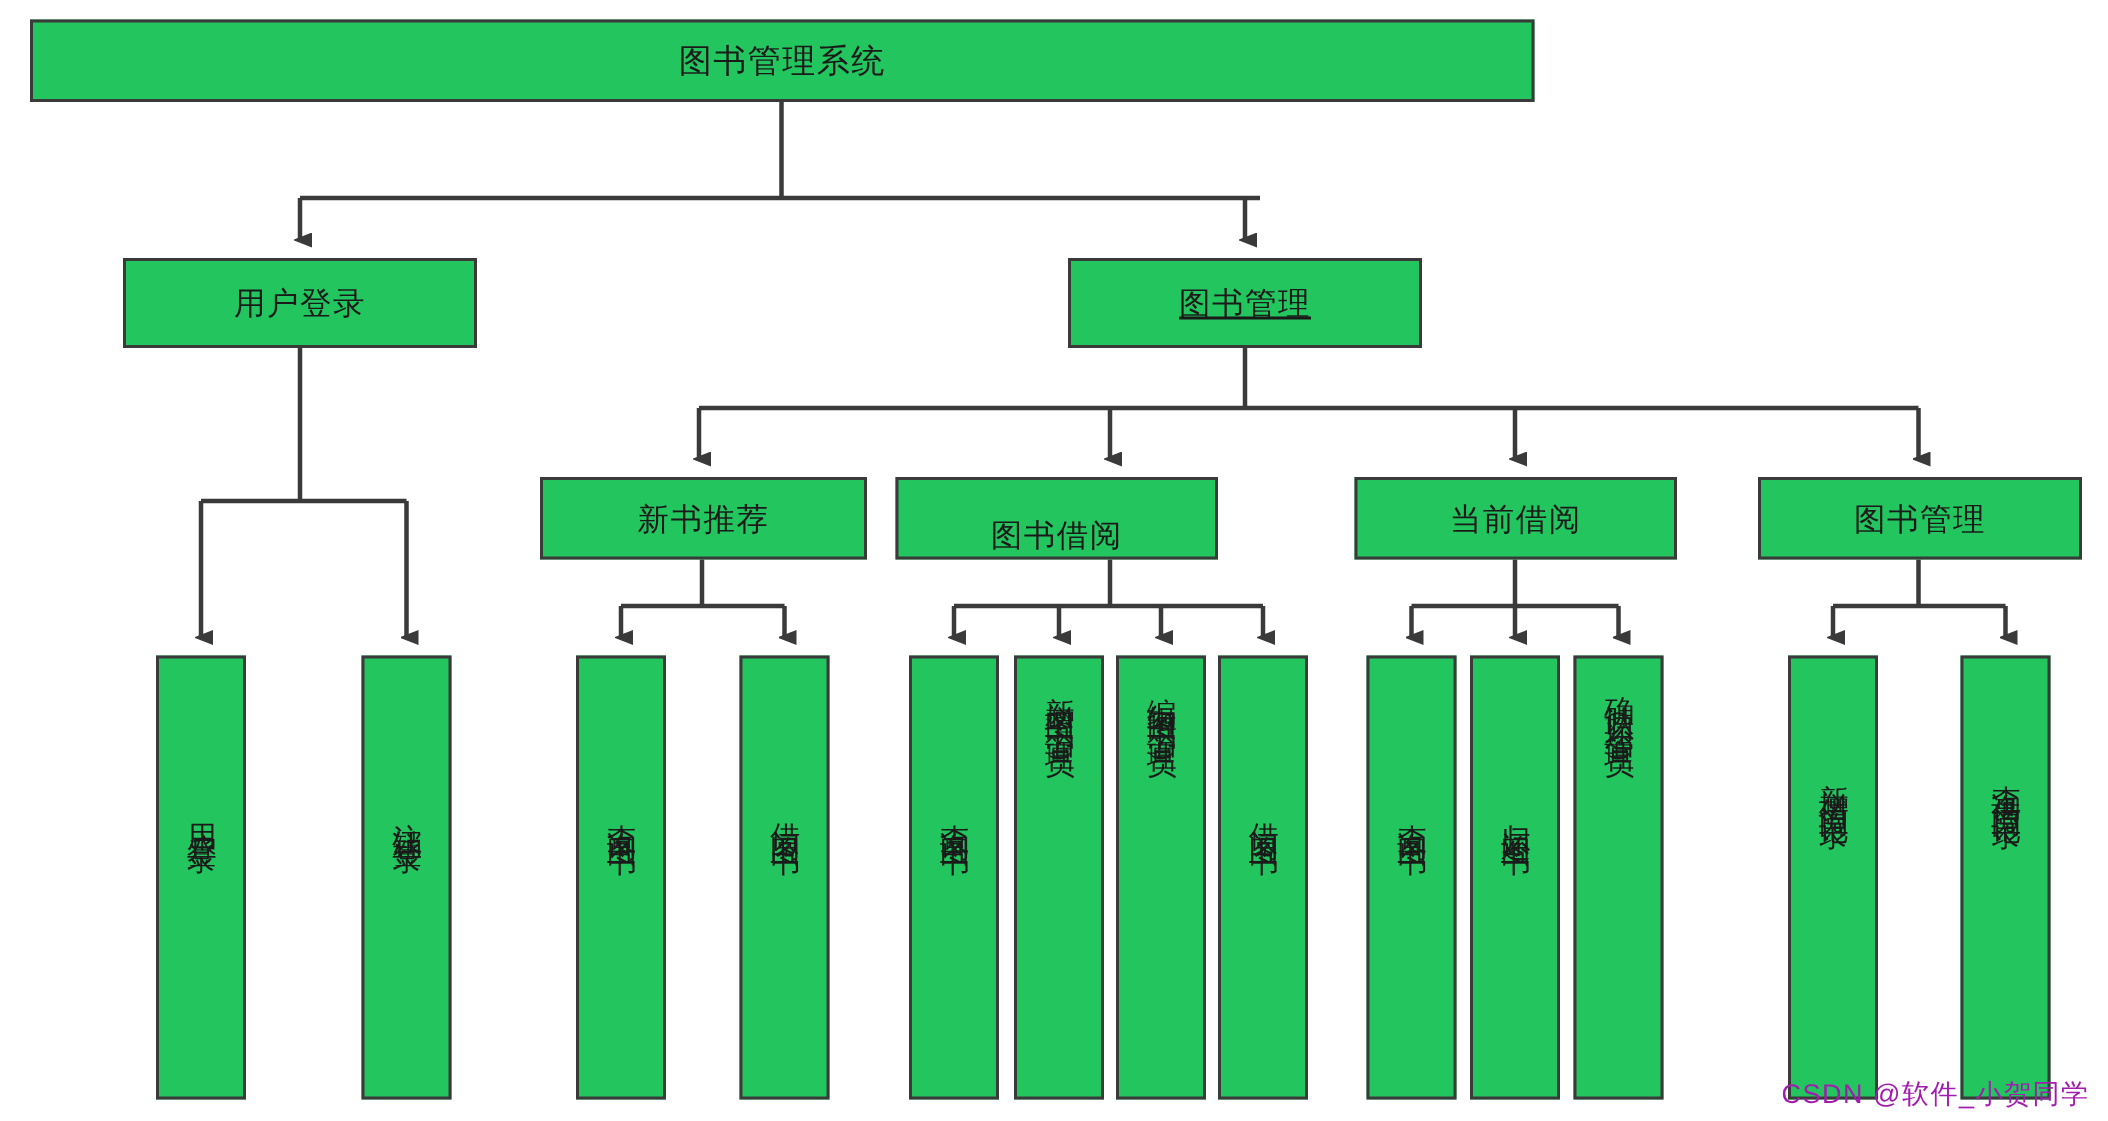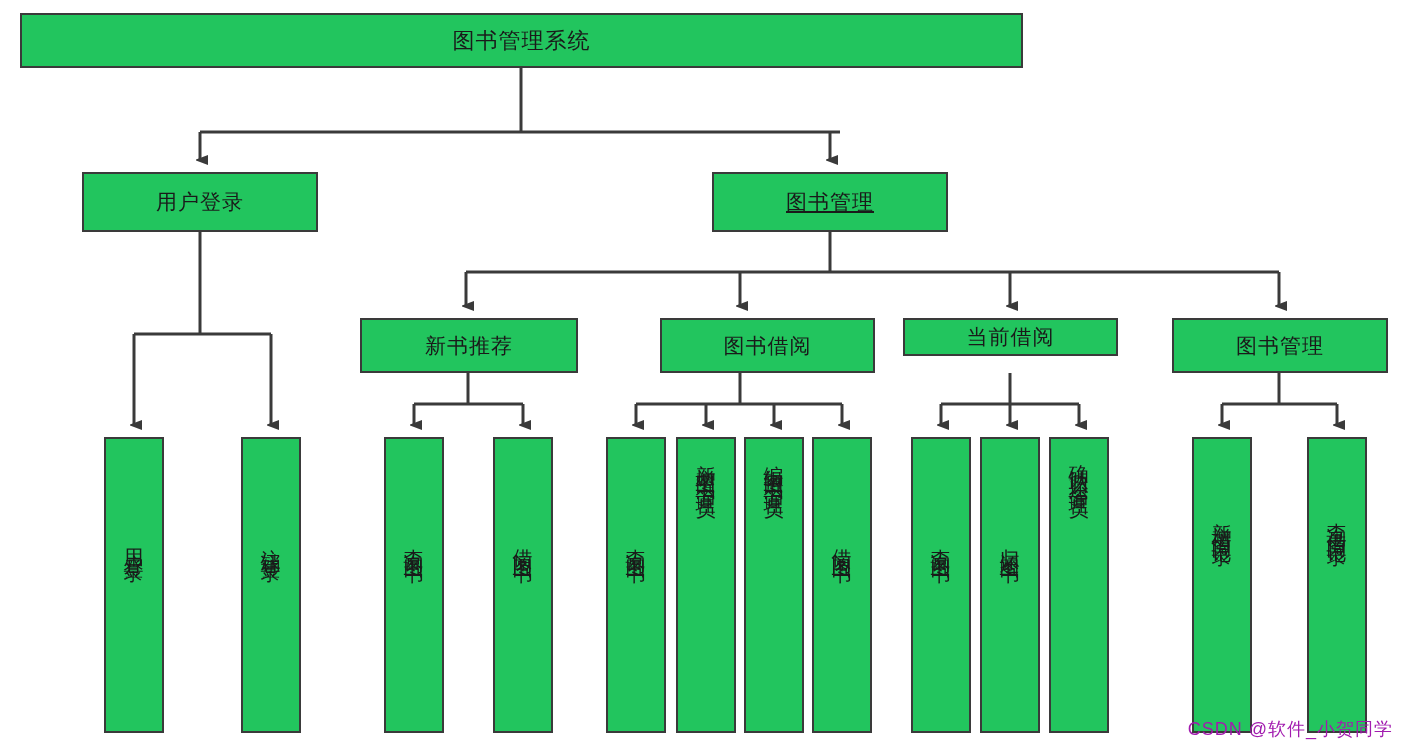--- a/index.html
+++ b/index.html
@@ -138,24 +138,24 @@
   <div class="node horizontal" style="left:82px; top:172px; width:236px; height:60px;">
     <span>用户登录</span>
   </div>
   <div class="node horizontal" style="left:712px; top:172px; width:236px; height:60px;text-decoration:underline;">
     <span>图书管理</span>
   </div>
 
   <div class="node horizontal" style="left:360px; top:318px; width:218px; height:55px;">
     <span>新书推荐</span>
   </div>
-  <div class="node horizontal" style="left:660px; top:318px; width:215px; height:55px;">
+  <div class="node horizontal" style="left:597px; top:318px; width:215px; height:55px;align-items:flex-end;">
     <span>图书借阅</span>
   </div>
-  <div class="node horizontal" style="left:903px; top:318px; width:215px; height:38px;">
+  <div class="node horizontal" style="left:903px; top:318px; width:215px; height:55px;">
     <span>当前借阅</span>
   </div>
   <div class="node horizontal" style="left:1172px; top:318px; width:216px; height:55px;">
     <span>图书管理</span>
   </div>
 
   <div class="node leaf leaf-short" style="left:104px; top:437px; width:60px; height:296px;">
     <span class="vtext">用户登录</span>
   </div>
   <div class="node leaf leaf-short" style="left:241px; top:437px; width:60px; height:296px;">

